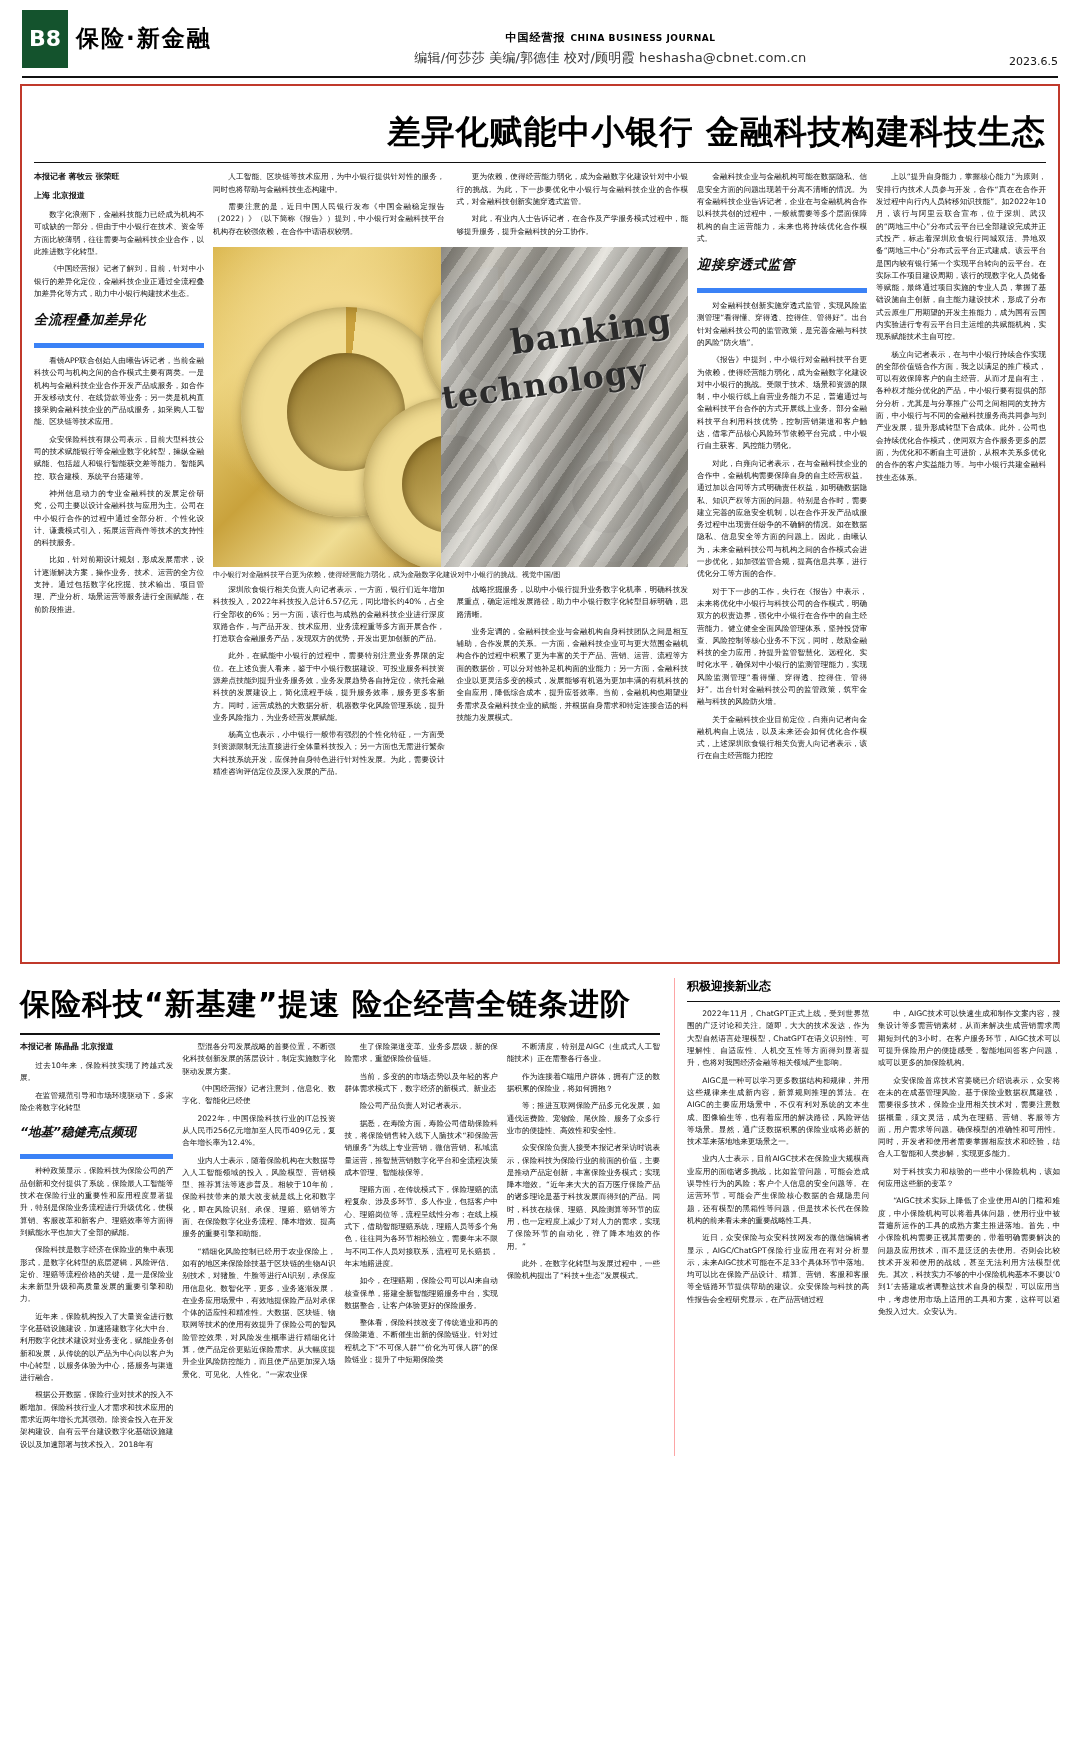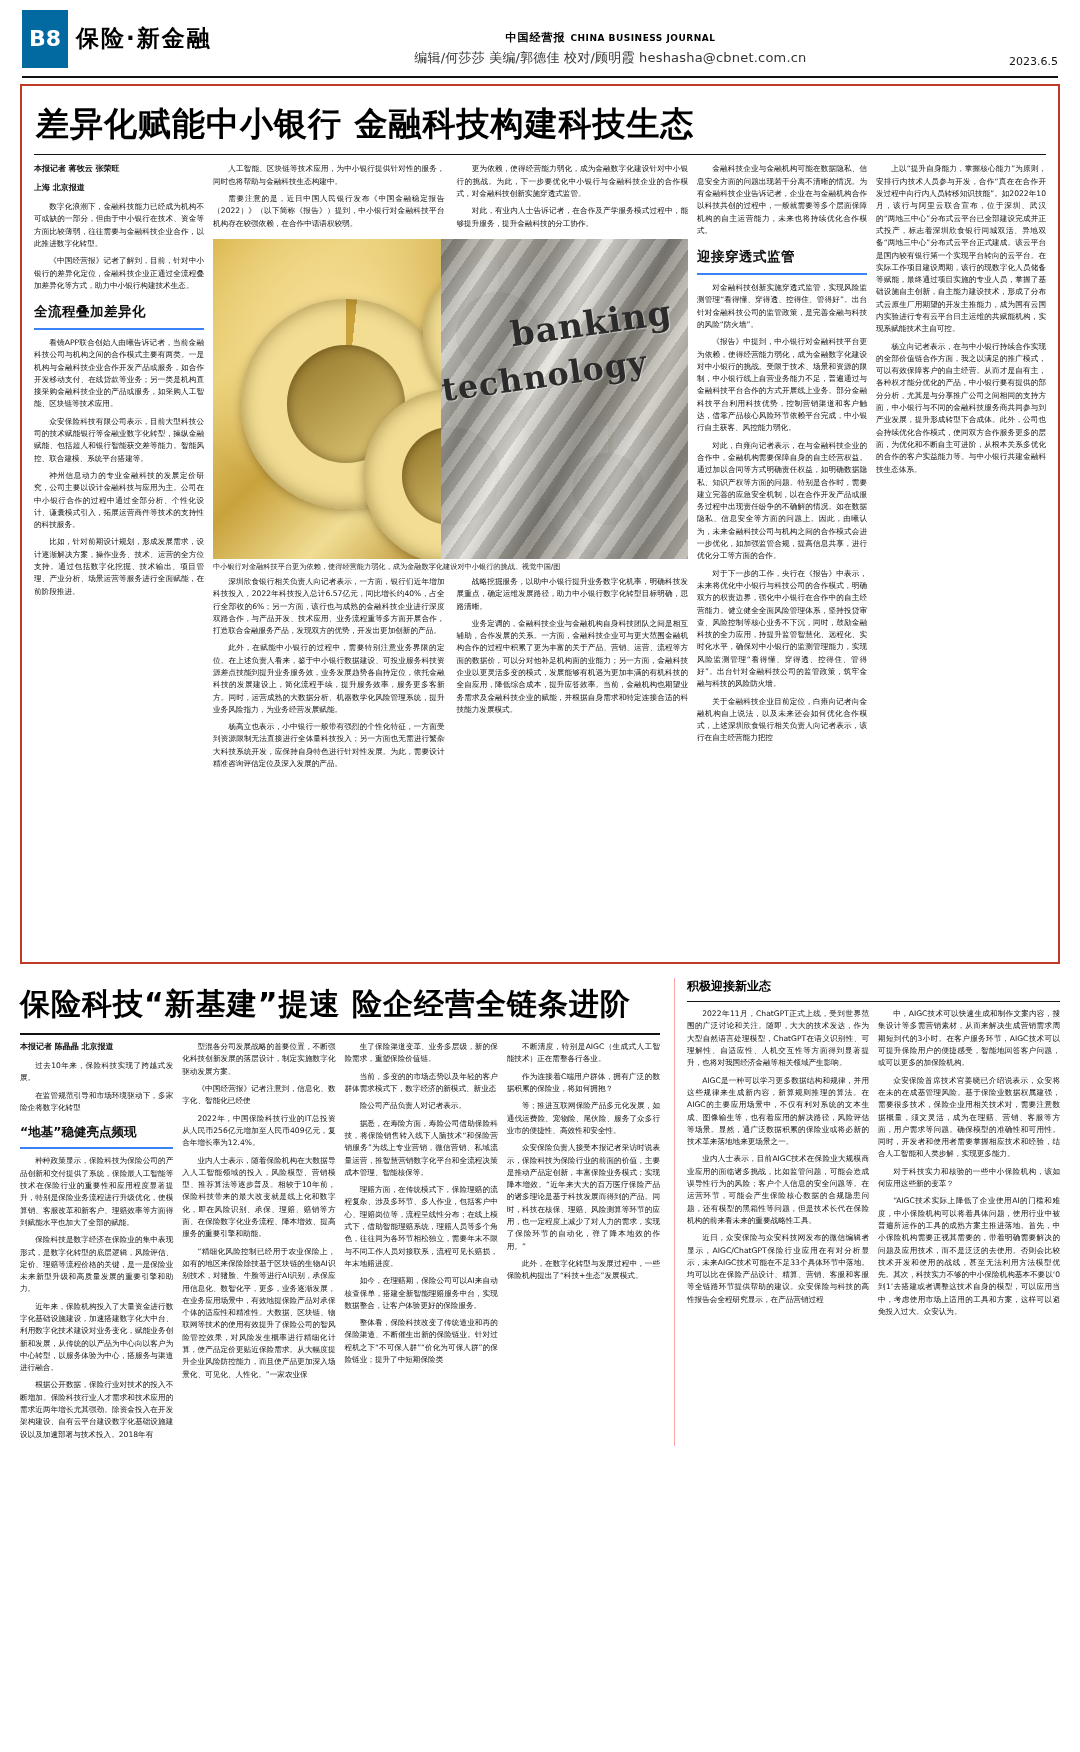--- a/index.html
+++ b/index.html
@@ -2,41 +2,41 @@
 <html><head>
 <meta charset="utf-8">
 <style>
   html,body{margin:0;padding:0;background:#ffffff;}
   body{width:1080px;height:1752px;font-family:"DejaVu Sans","Liberation Sans",sans-serif;color:#000;}
   .page{width:1080px;height:1752px;position:relative;box-sizing:border-box;padding:0 18px;}
 
   
   .masthead{display:flex;align-items:flex-end;justify-content:space-between;padding:10px 4px 6px 4px;}
   .mast-left{display:flex;align-items:baseline;gap:8px;}
-  .mast-pagenum{background:#0369a1;color:#fff;font-size:22px;font-weight:bold;padding:17px 7px;line-height:1.1;font-family:"DejaVu Sans",sans-serif;}
+  .mast-pagenum{background:#14532d;color:#fff;font-size:22px;font-weight:bold;padding:17px 7px;line-height:1.1;font-family:"DejaVu Sans",sans-serif;}
   .mast-section{font-size:23px;font-weight:bold;letter-spacing:2px;}
   .mast-center{text-align:center;flex:1;line-height:1.35;transform:translateY(-2px);}
   .mast-center .cn{font-size:11px;font-weight:bold;letter-spacing:1px;}
   .mast-center .en{font-size:9px;font-weight:bold;letter-spacing:.5px;}
   .mast-center .credits{font-size:13px;color:#333;margin-top:2px;letter-spacing:.2px;}
   .mast-right{font-size:11px;color:#111;}
   .mast-rule{height:2px;background:#111;margin:2px 4px 0 4px;}
 
   
   .boxed{border:2px solid #c0392b;margin:6px 2px 0 2px;padding:10px 12px 12px 12px;box-sizing:border-box;height:880px;position:relative;}
-  .headline{font-size:33px;font-weight:bold;letter-spacing:1px;line-height:1.25;margin:7px 0 10px 2px;}
+  .headline{font-size:33px;font-weight:bold;letter-spacing:1px;line-height:1.25;margin:15px 0 10px 2px;text-align:right;}
   .hr-thin{border-top:1px solid #111;margin:6px 0 8px 0;}
 
   .cols{display:flex;gap:9px;}
   .col{flex:1;}
   .col-w{font-size:7.6px;line-height:1.62;text-align:justify;color:#111;}
   .byline{font-size:8px;font-weight:bold;line-height:1.6;margin-bottom:6px;}
   p.t{margin:0 0 5px 0;text-indent:2em;}
   .subhead{font-size:13.5px;font-weight:bold;margin:9px 0 7px 0;letter-spacing:.5px;}
-  .rule-u{border-bottom:2px solid #3b82f6;padding-bottom:5px;margin-bottom:7px;}
+  .rule-u{border-bottom:5px solid #3b82f6;padding-bottom:12px;margin-bottom:7px;font-style:italic;}
 
   
   .figure{margin:4px 0 4px 0;}
   .fig-img{width:100%;height:320px;position:relative;overflow:hidden;
      background:
        radial-gradient(circle at 26% 30%, #f2d98c 0 12%, rgba(242,217,140,0) 40%),
        radial-gradient(circle at 70% 72%, #b89a4e 0 10%, rgba(184,154,78,0) 45%),
        linear-gradient(135deg,#d9b44a 0%,#e9cf75 18%,#c9a23c 36%,#f0dd93 52%,#b98f2e 70%,#e4c75f 86%,#caa23d 100%);
   }
   .gear{position:absolute;border-radius:50%;background:conic-gradient(#caa23d 0 6deg,#f2dd93 6deg 12deg);box-shadow:inset 0 0 18px rgba(90,65,10,.55),0 3px 10px rgba(60,40,0,.35);}

